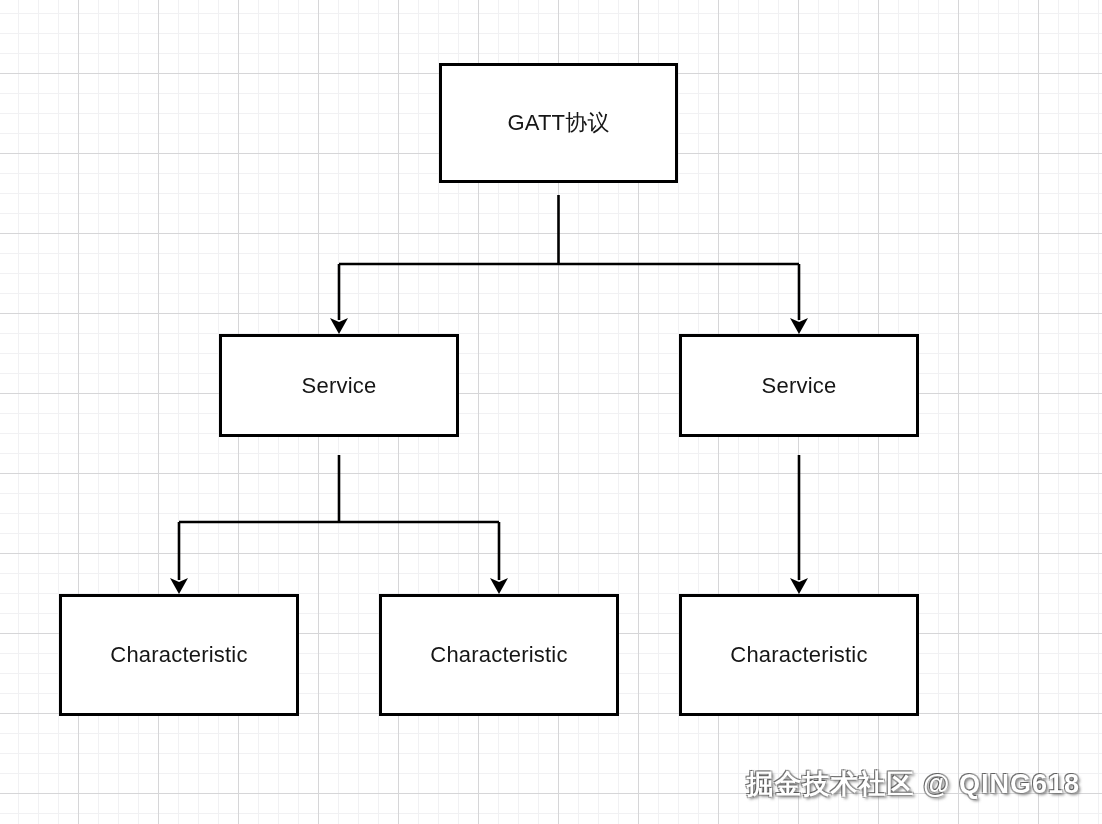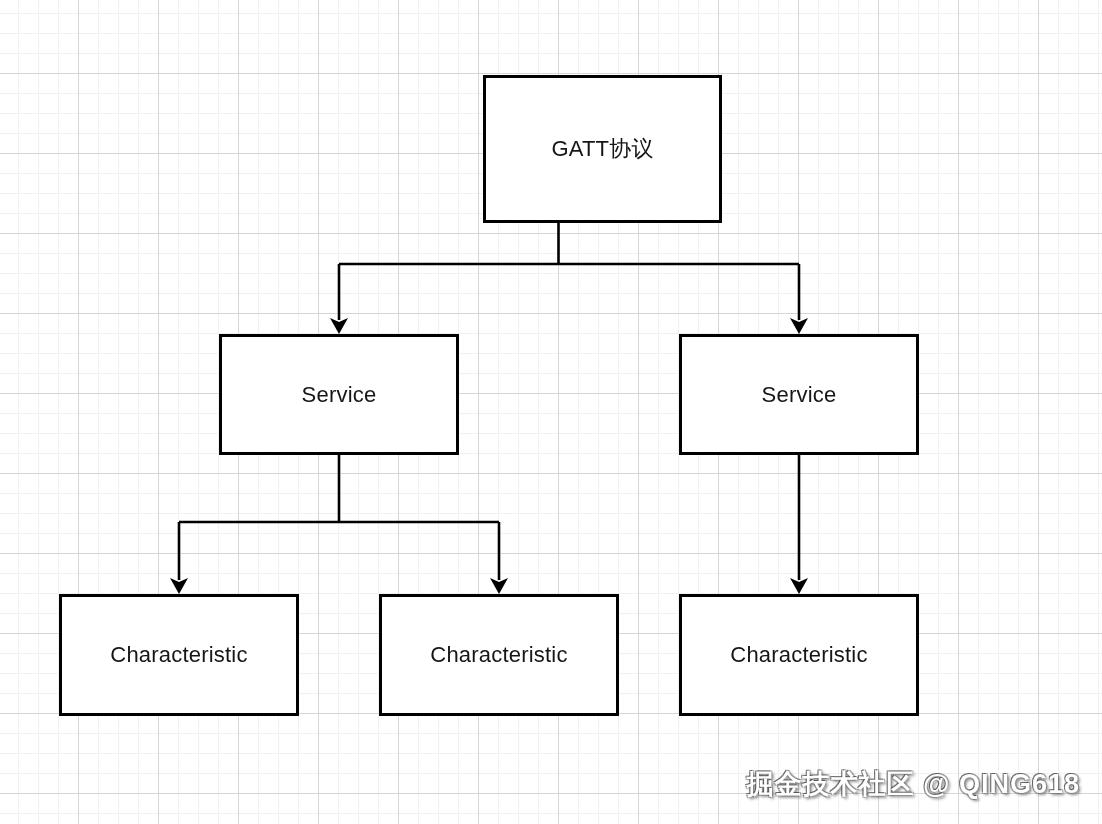--- a/index.html
+++ b/index.html
@@ -18,33 +18,33 @@
       linear-gradient(to bottom, #d6d6d8 1px, transparent 1px),
       linear-gradient(to right, #f1f1f3 1px, transparent 1px),
       linear-gradient(to bottom, #f1f1f3 1px, transparent 1px);
     background-size: 80px 80px, 80px 80px, 20px 20px, 20px 20px;
     background-position: 78px 73px, 78px 73px, 18px 13px, 18px 13px;
     font-family: "Liberation Sans", "DejaVu Sans", sans-serif;
   }
   .node {
     position: absolute;
     width: 240px;
-    height: 121px;
+    height: 103px;
     box-sizing: border-box;
     background: #ffffff;
     border: 3px solid #000000;
     display: flex;
     align-items: center;
     justify-content: center;
     font-size: 22px;
     color: #161616;
     letter-spacing: 0.2px;
     text-align: center;
   }
-  #node-gatt   { left: 439px; top:  75px; width: 239px; height: 148px; margin-left: 44px; }
+  #node-gatt   { left: 439px; top:  63px; width: 239px; height: 120px; }
   #node-svc1   { left: 219px; top: 334px; }
   #node-svc2   { left: 679px; top: 334px; }
   #node-char1  { left:  59px; top: 594px; width: 240px; height: 122px; }
   #node-char2  { left: 379px; top: 594px; width: 240px; height: 122px; }
   #node-char3  { left: 679px; top: 594px; width: 240px; height: 122px; }
   #connectors {
     position: absolute;
     left: 0; top: 0;
     width: 1102px;
     height: 824px;

